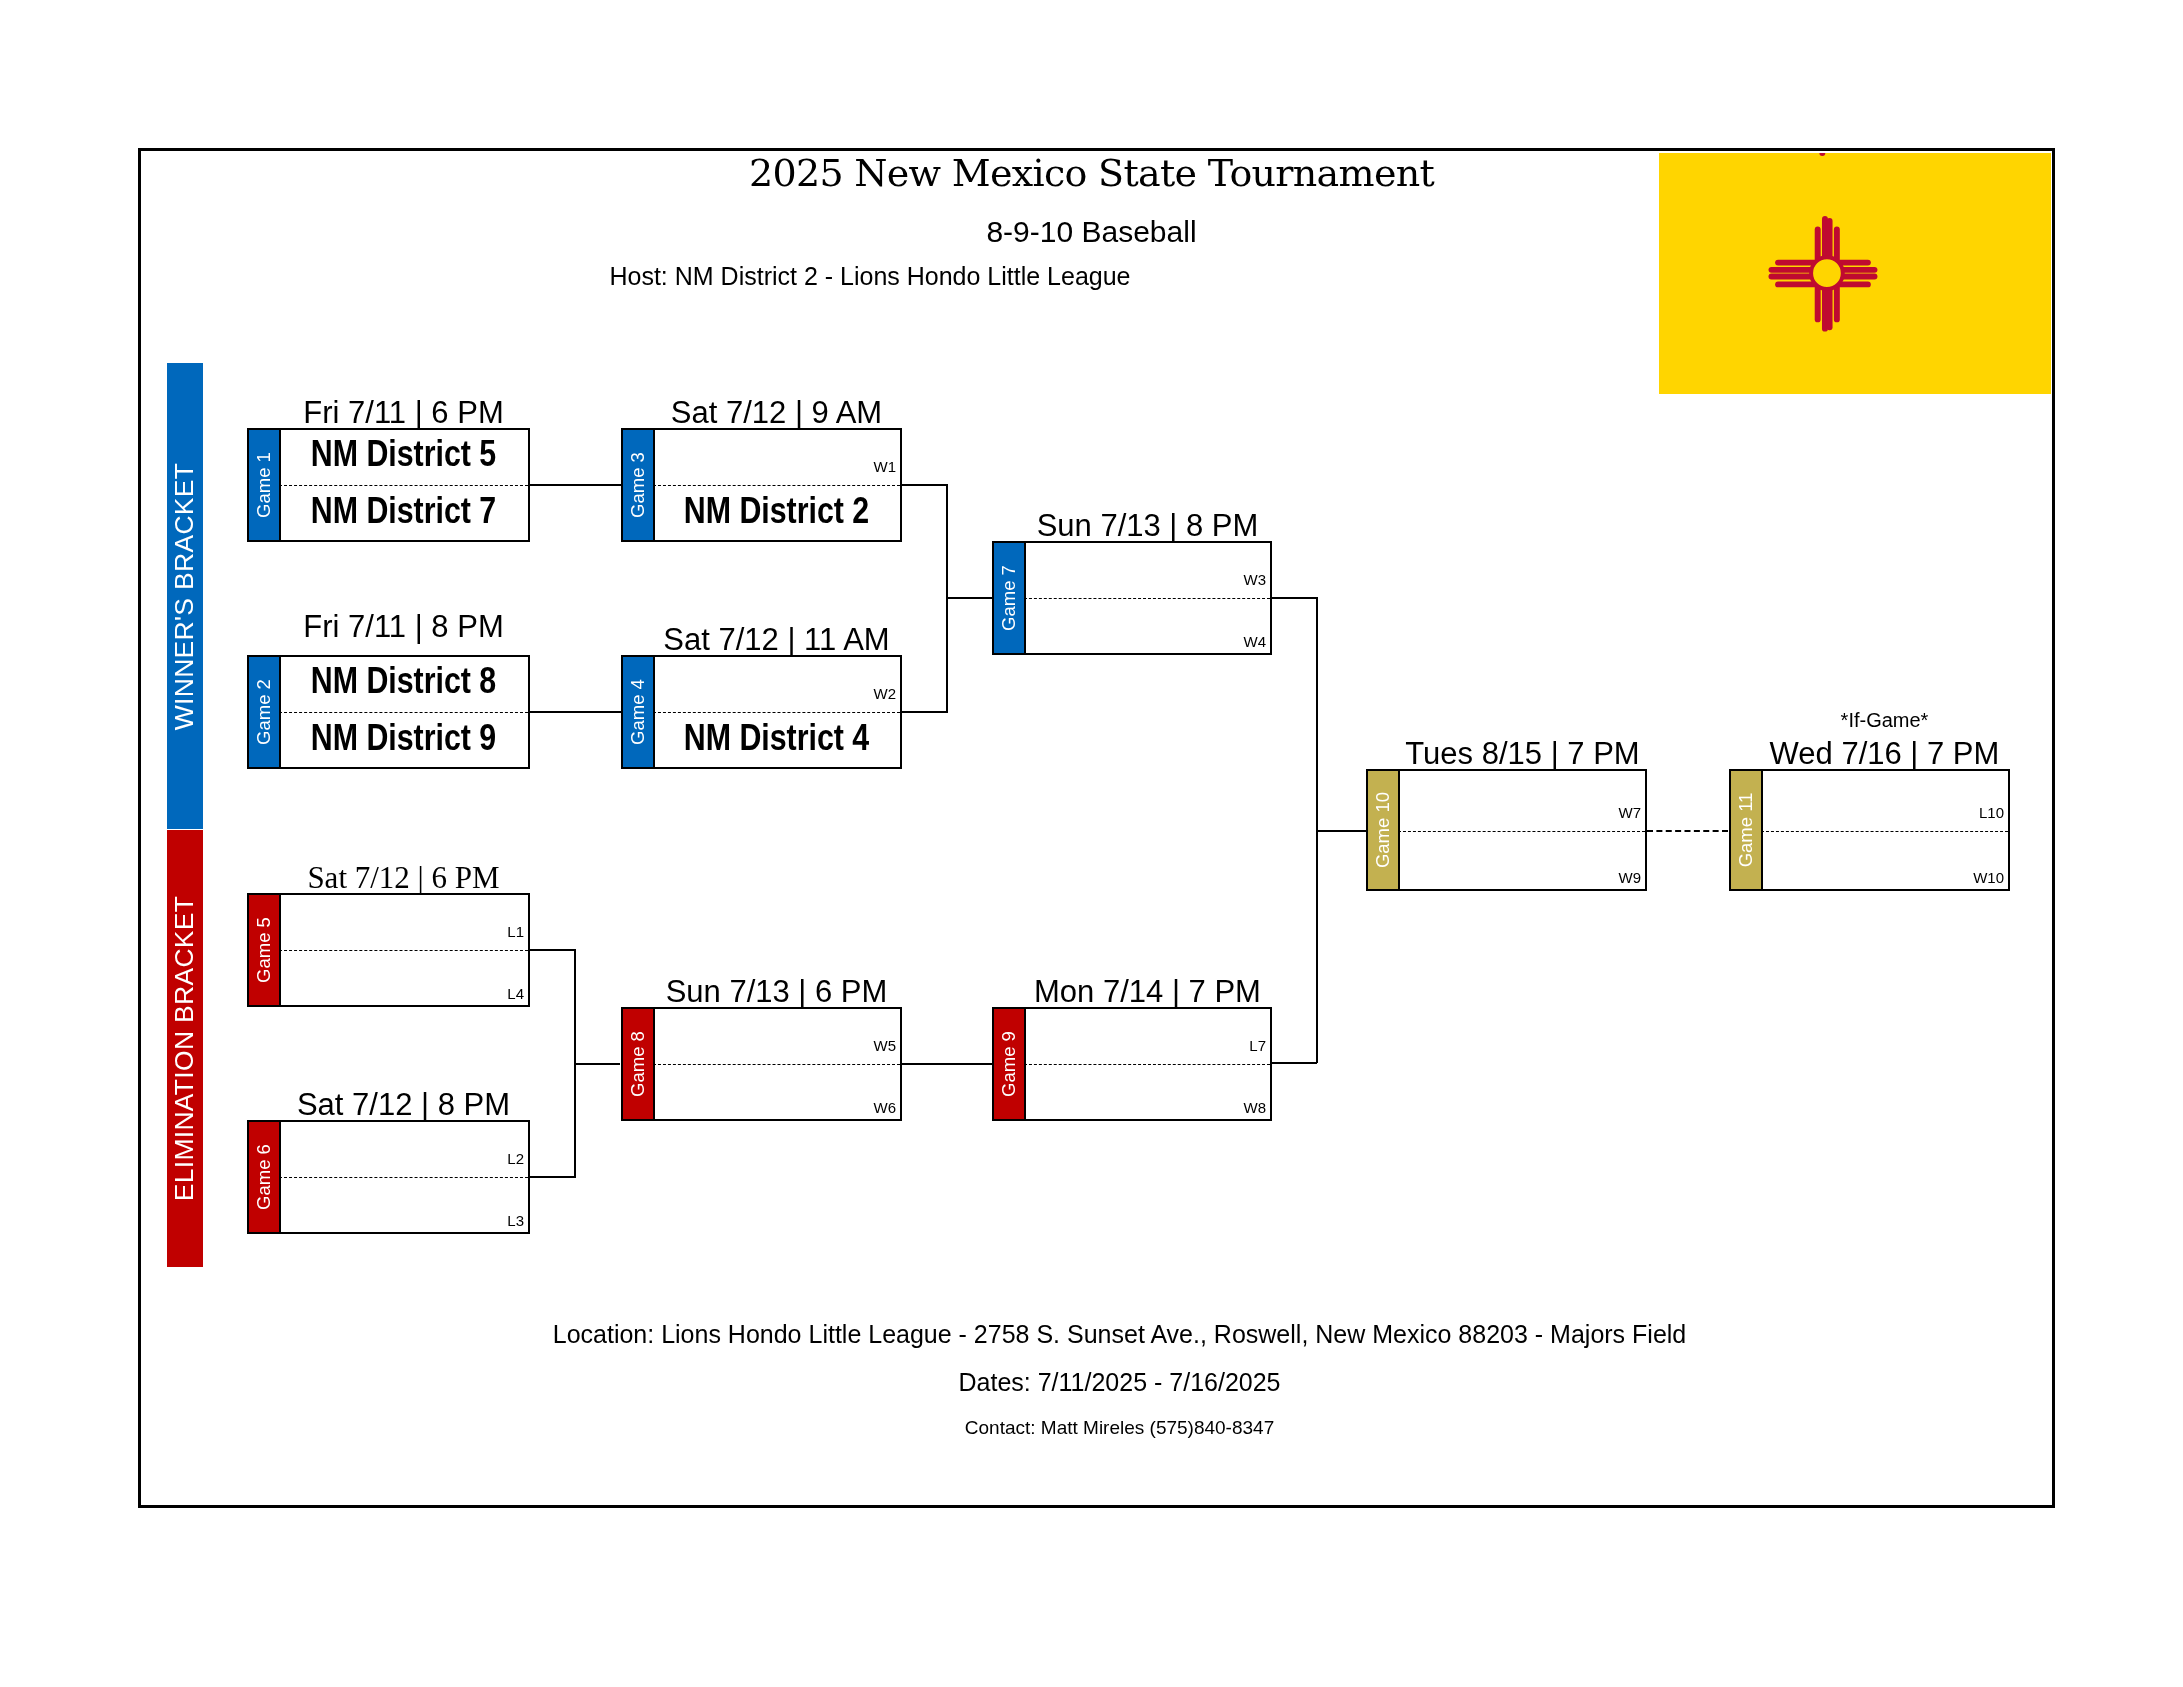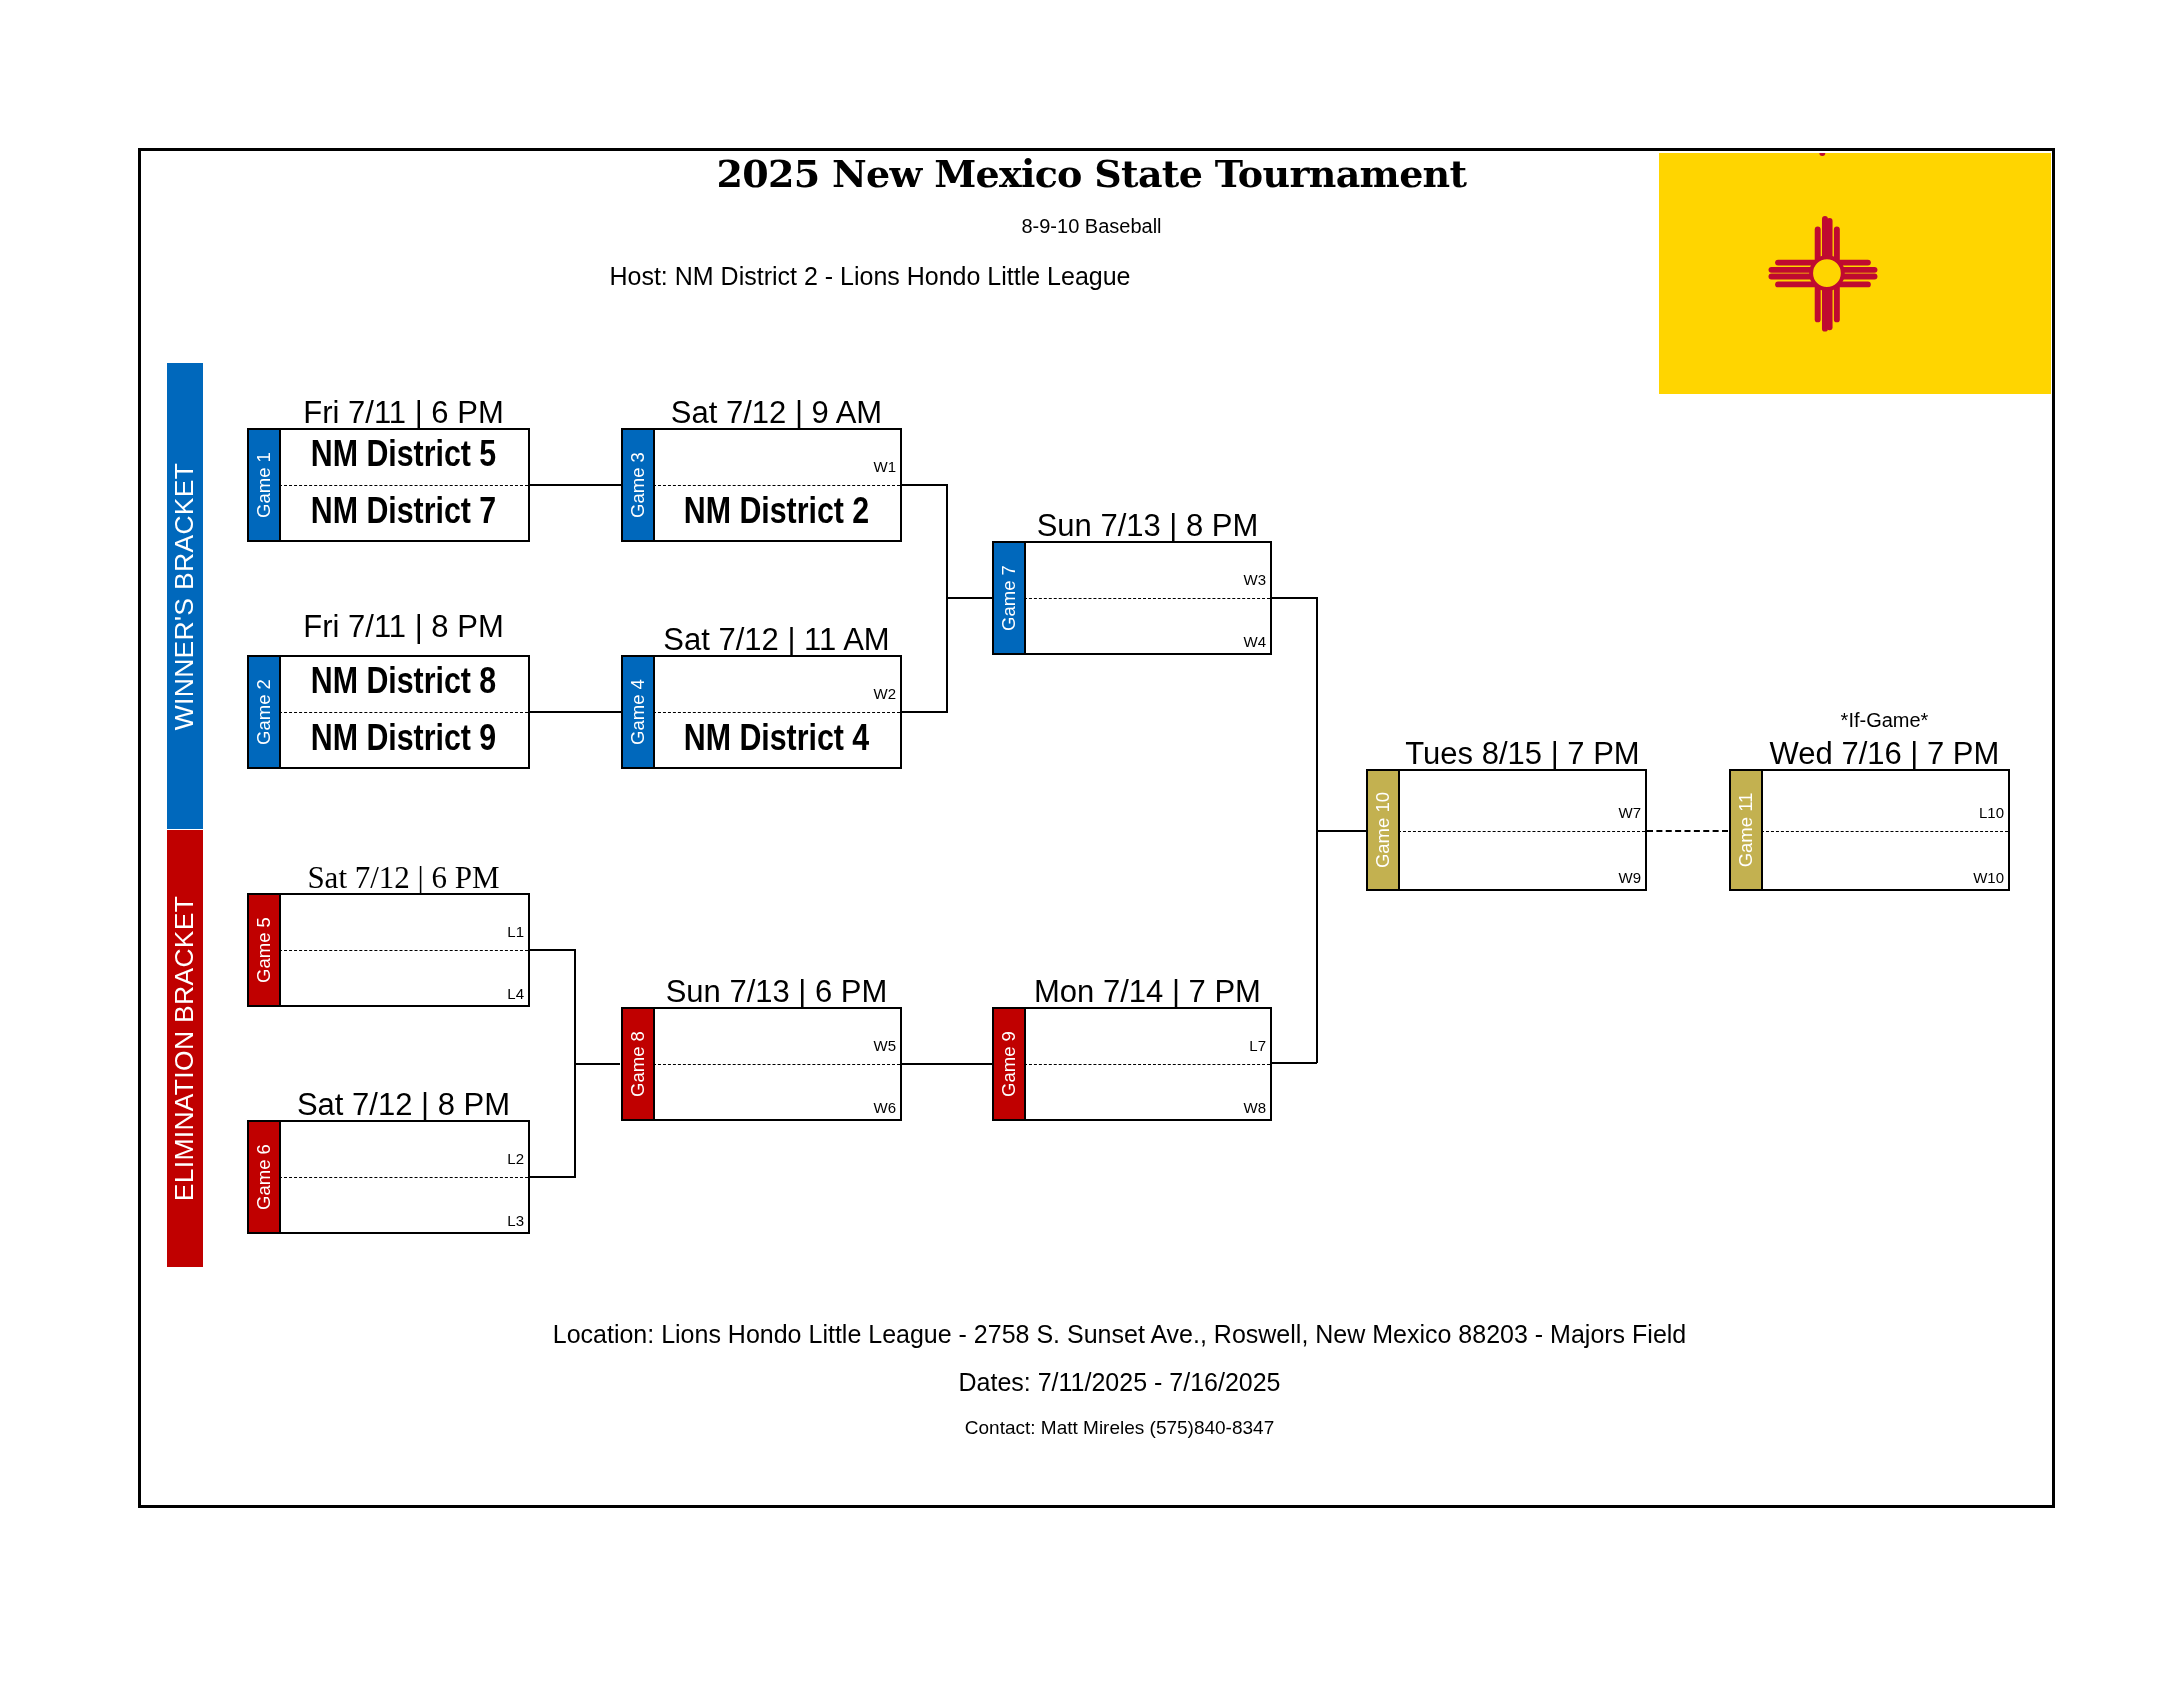--- a/index.html
+++ b/index.html
@@ -1,19 +1,19 @@
 <!DOCTYPE html>
 <html style="font-size:10.6px"><head>
 <meta charset="utf-8">
 <style>
   html, body { margin:0; padding:0; background:#ffffff; }
   body { width:2183px; height:1687px; position:relative; overflow:hidden; font-family:"Liberation Sans", sans-serif; color:#000; }
   .frame { position:absolute; left:138px; top:148px; width:1911px; height:1354px; border:3.3px solid #000; }
-  .title { position:absolute; left:0; width:2183px; top:151px; text-align:center; font-family:"DejaVu Serif", serif; font-weight:bold; font-size:38px; letter-spacing:-0.7px; }
-  .subtitle { position:absolute; left:0; width:2183px; top:215px; text-align:center; font-size:20px; }
+  .title { position:absolute; left:0; width:2183px; top:151px; text-align:center; font-family:"DejaVu Serif", serif; font-weight:normal; font-size:38px; letter-spacing:-0.7px; }
+  .subtitle { position:absolute; left:0; width:2183px; top:215px; text-align:center; font-size:30px; }
   .host { position:absolute; left:0; width:1740px; top:262px; text-align:center; font-size:25px; }
   .flag { position:absolute; left:1659px; top:153px; width:392px; height:241px; background:#ffd500; }
   .flag svg { position:absolute; left:0; top:0; width:392px; height:241px; }
   .band { position:absolute; left:167px; width:36px; display:flex; align-items:center; justify-content:center; }
   .band span { transform:rotate(-90deg); white-space:nowrap; color:#fff; font-size:26.5px; letter-spacing:0.3px; }
   .band-w { top:363px; height:466px; background:#0068bc; }
   .band-e { top:830px; height:437px; background:#c00000; }
   .game { position:absolute; border:2px solid #000; background:#fff; box-sizing:border-box; }
   .tag { position:absolute; left:0; top:0; bottom:0; width:30px; border-right:2px solid #000; display:flex; align-items:center; justify-content:center; }
   .tag span { transform:rotate(-90deg); white-space:nowrap; color:#fff; font-size:18.5px; }

